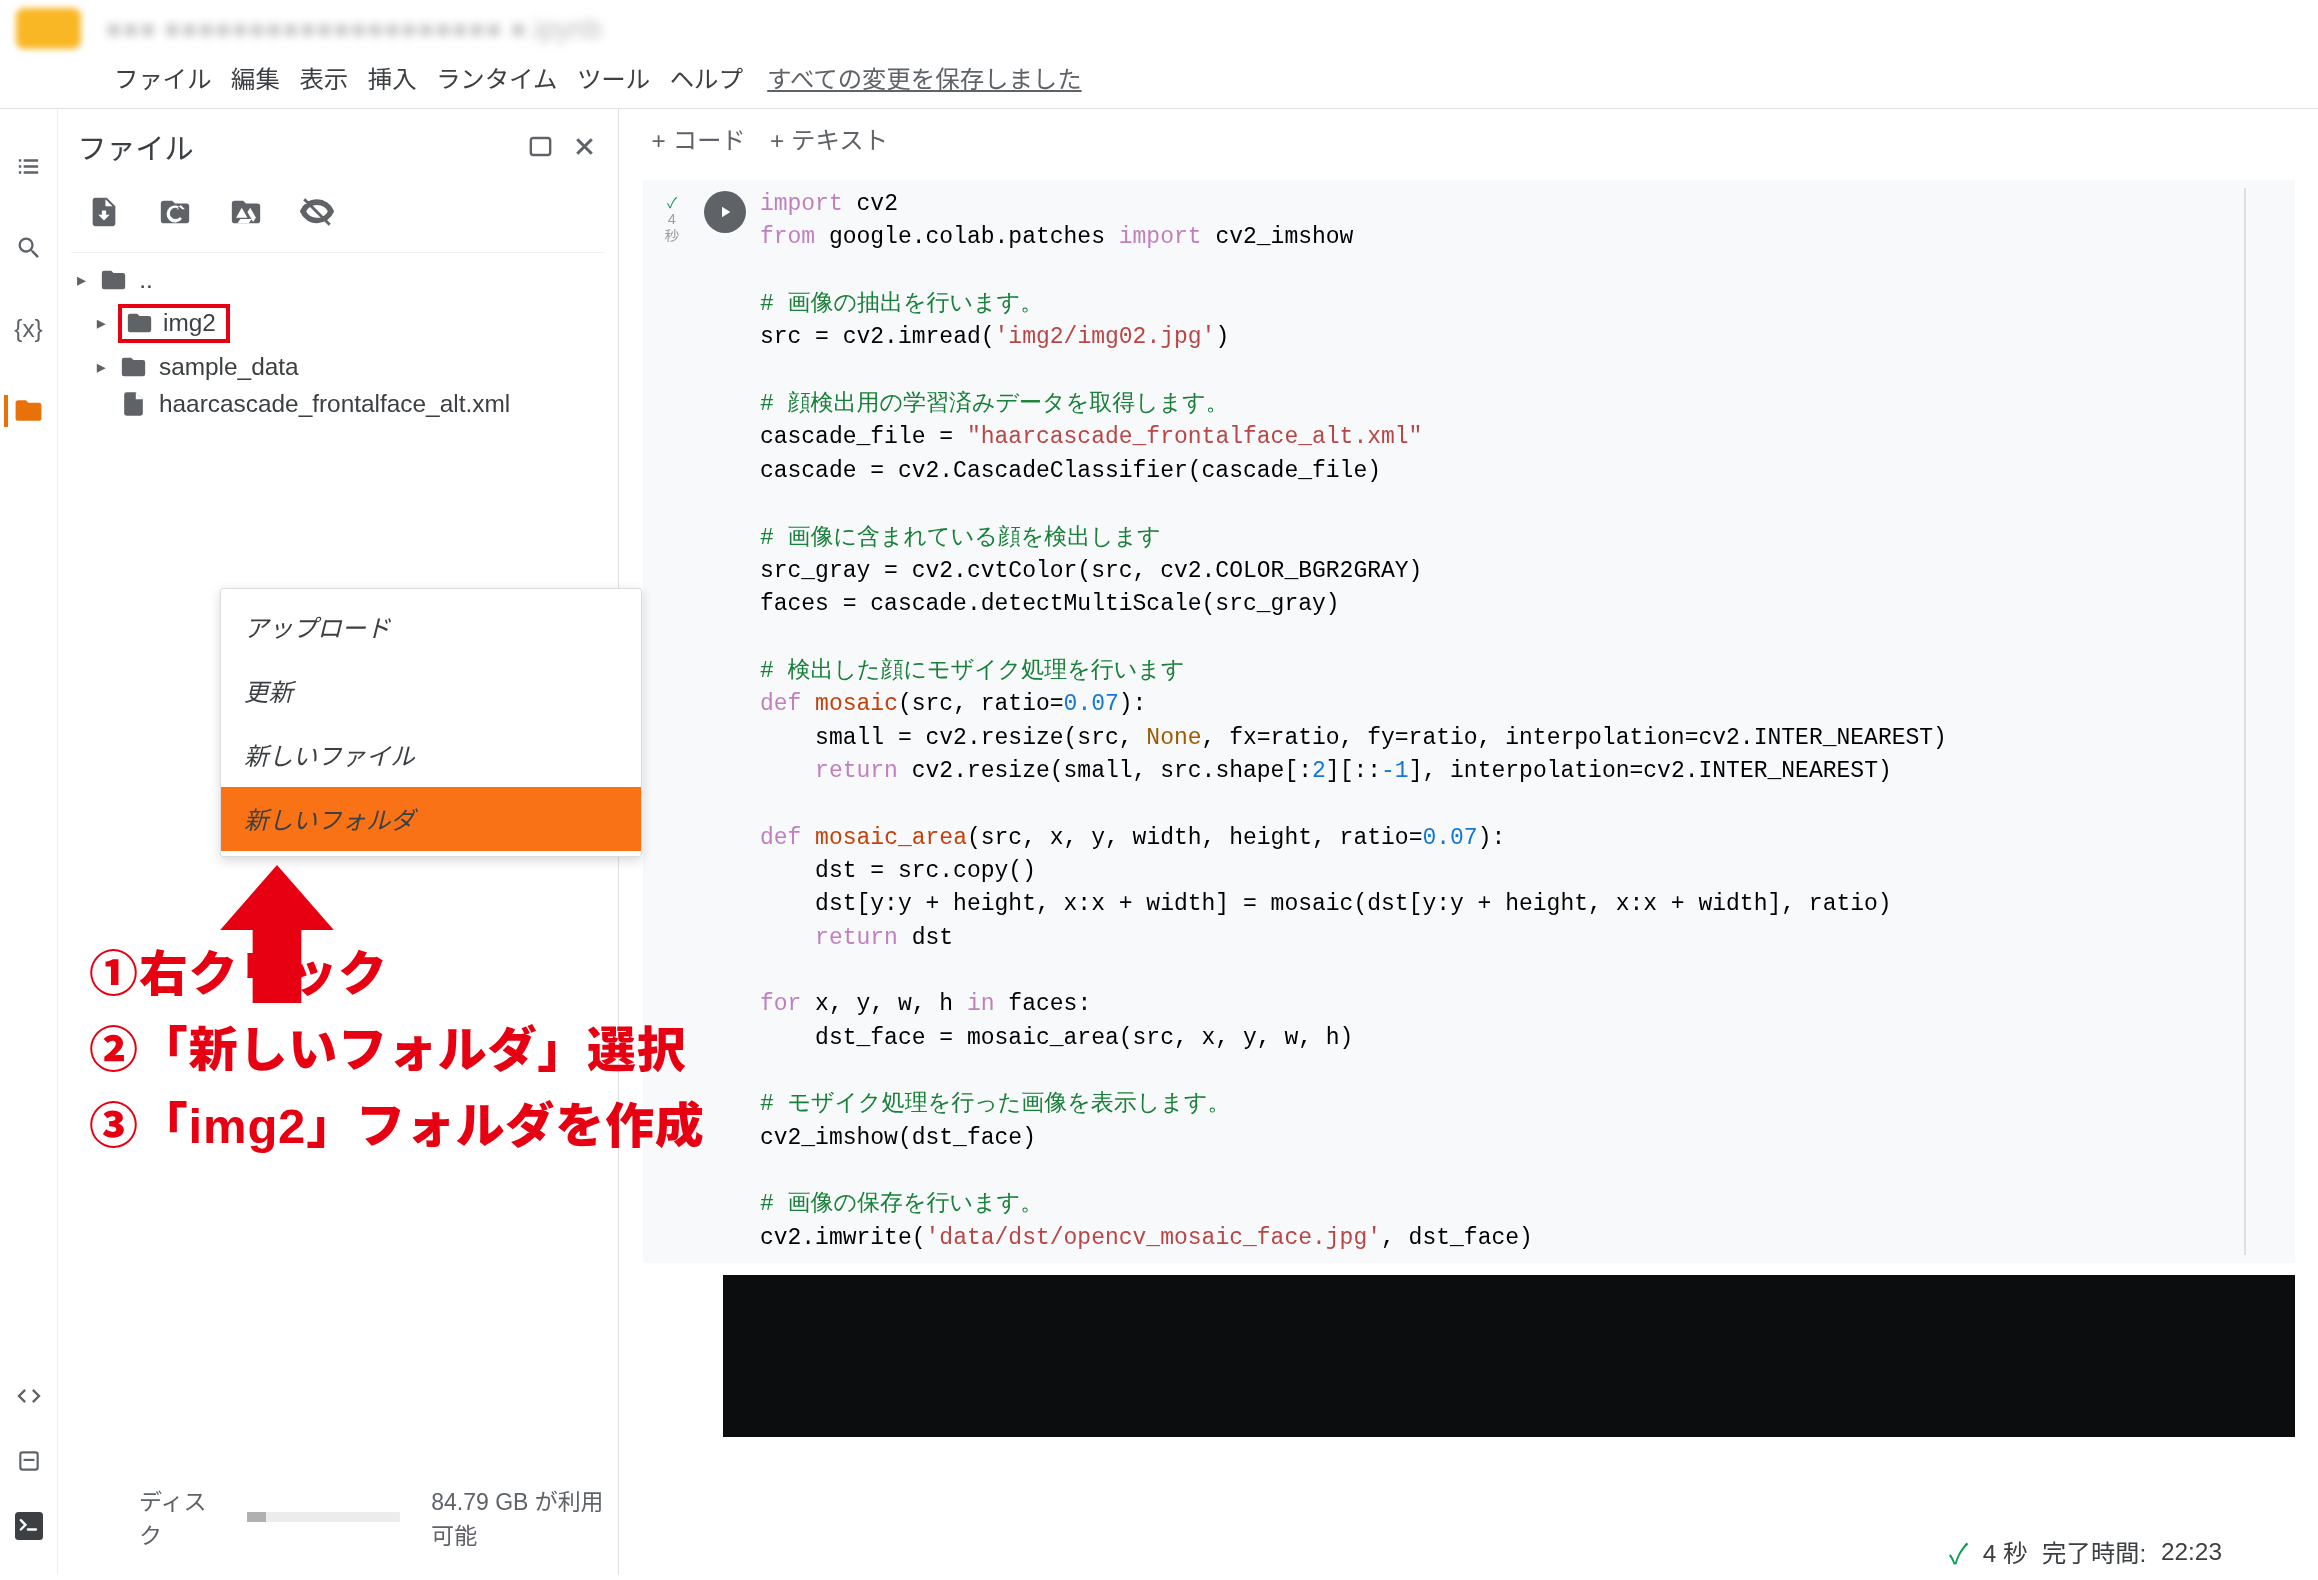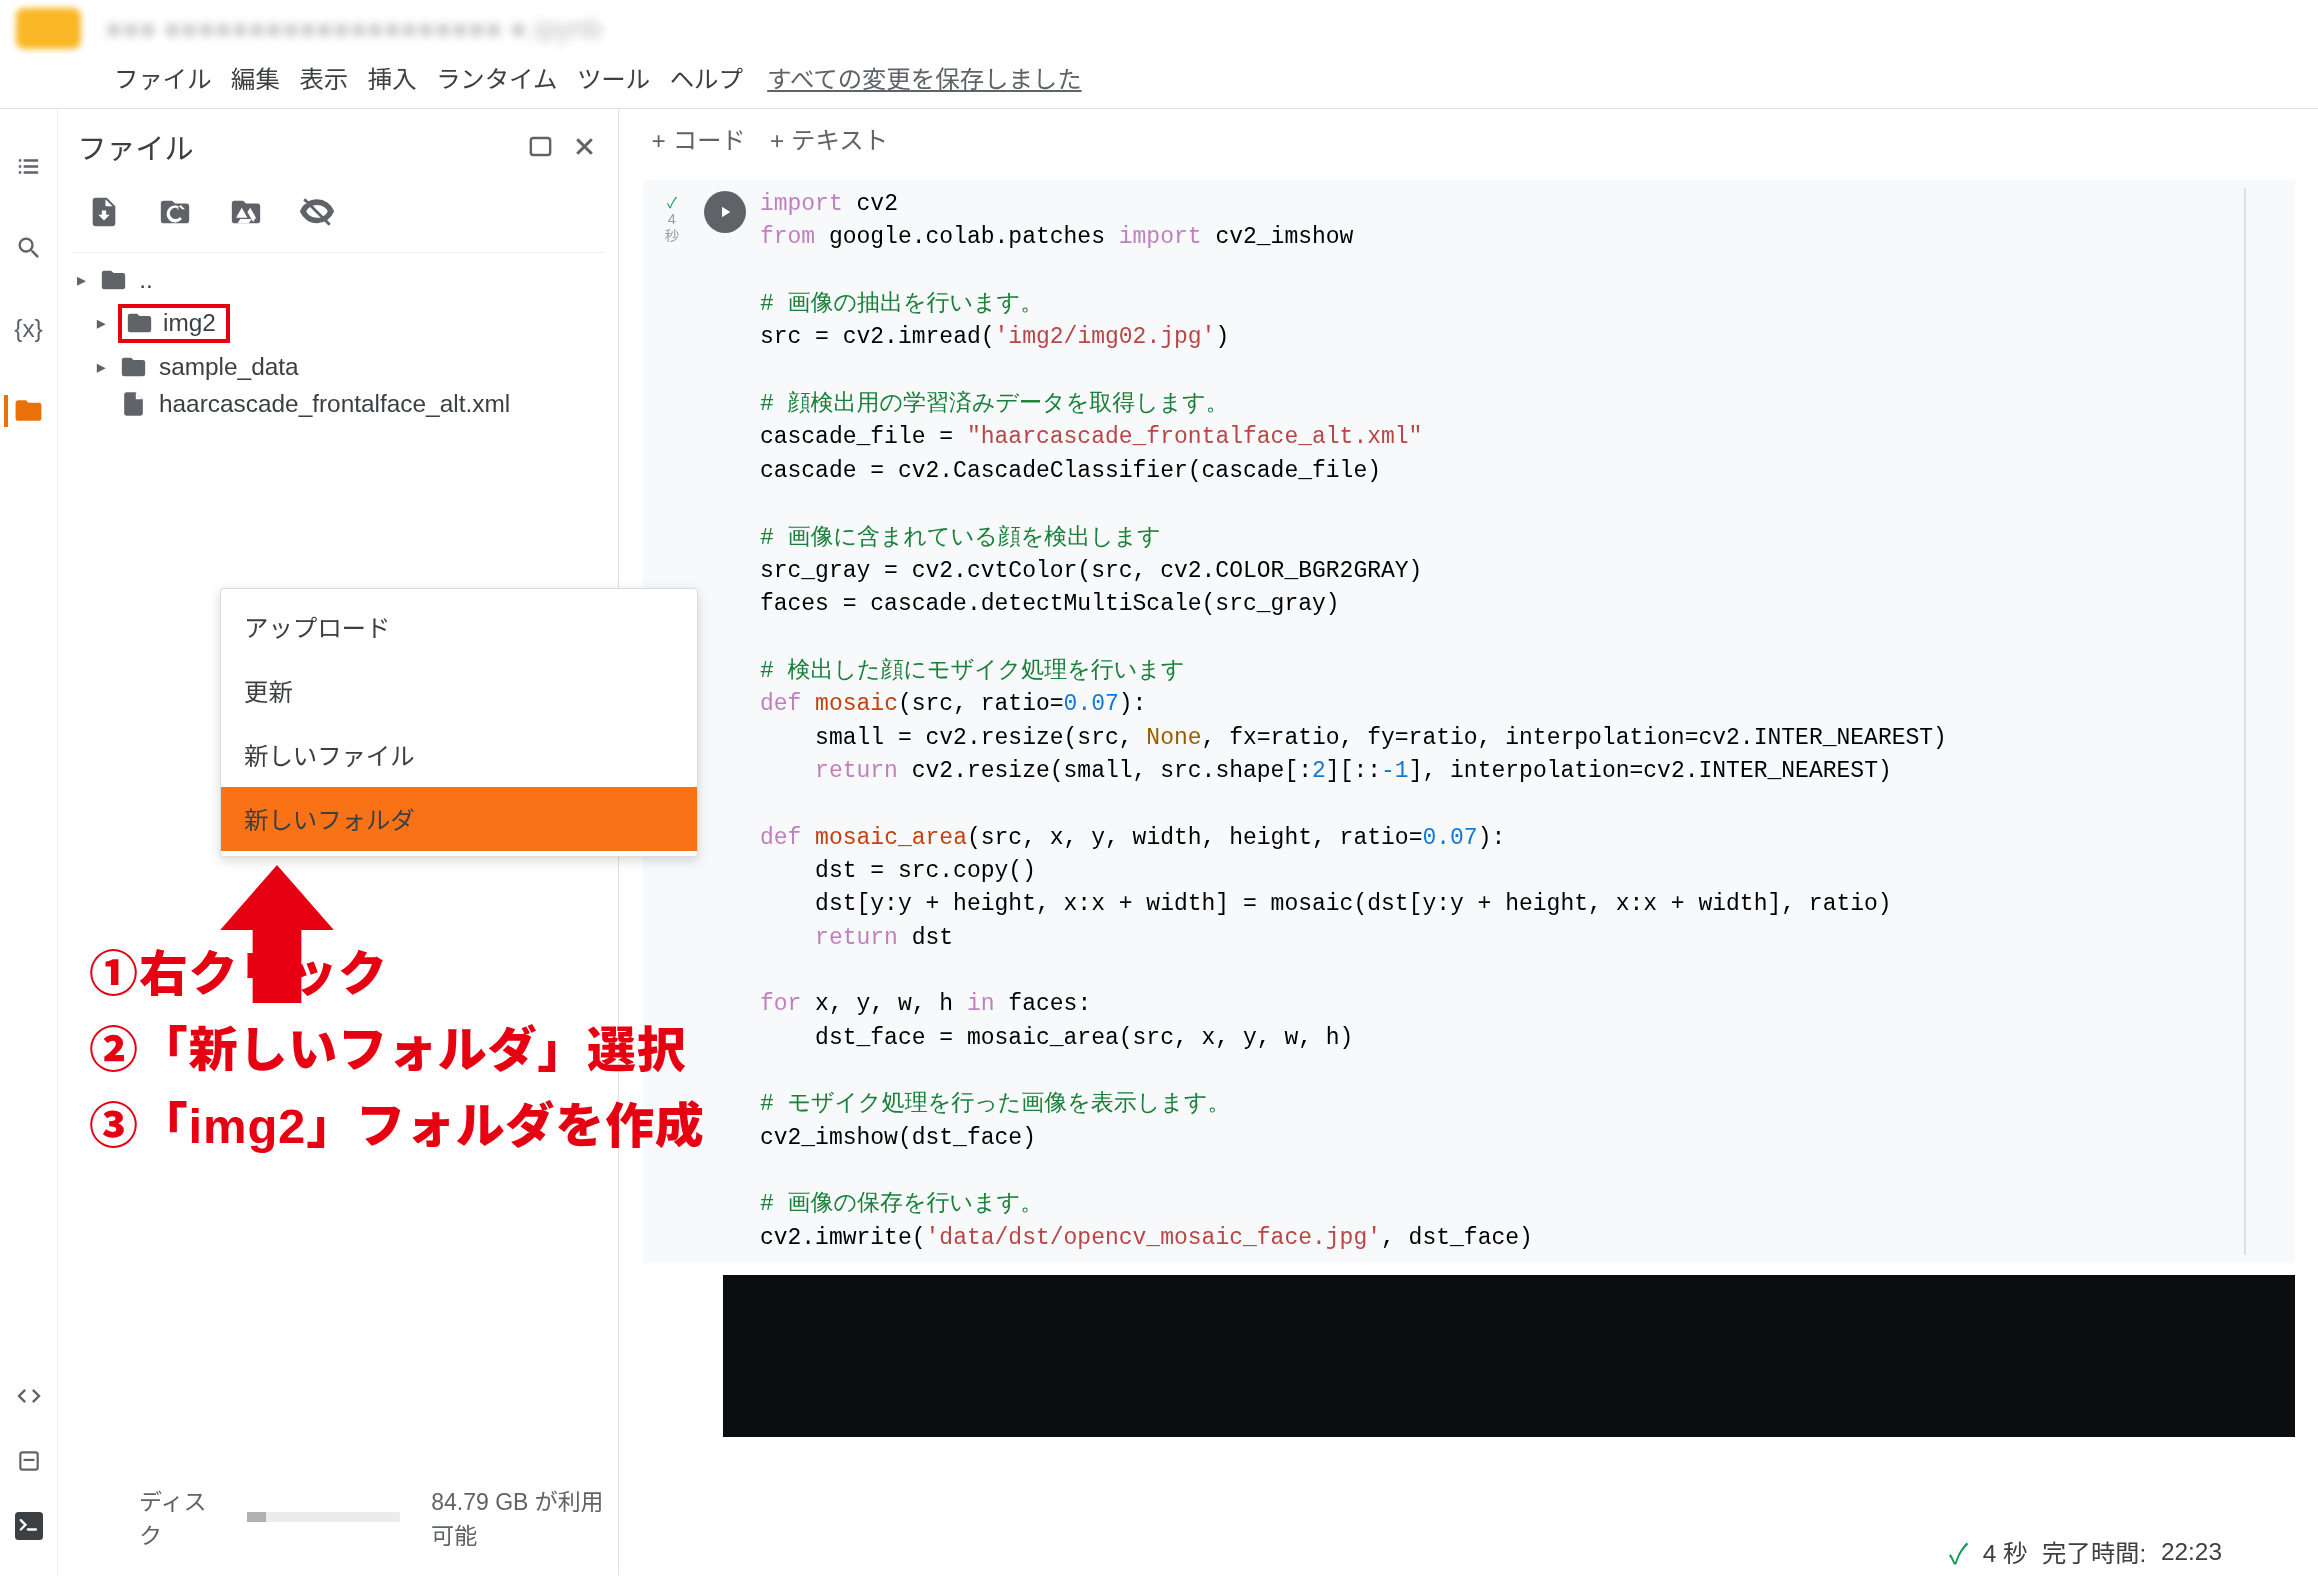--- a/index.html
+++ b/index.html
@@ -29,21 +29,21 @@
 
 .tree { font-size: 24.4px; color: #3c4043; }
 .tree-row { display: flex; align-items: center; gap: 9.7px; padding: 4.9px 3.2px; position: relative; }
 .tree-row .caret { width: 14.6px; text-align: center; color: #5f6368; font-size: 18px; }
 .tree-row .foldericon, .tree-row .fileicon { width: 31px; height: 28px; }
 .foldericon svg, .fileicon svg { width: 100%; height: 100%; fill: #5f6368; }
 .indent1 { padding-left: 23px; }
 
 .img2-box { border: 4.9px solid #e60012; display: inline-flex; align-items: center; padding: 1.6px 9.7px 1.6px 1.6px; gap: 8.1px; }
 
-.ctx-menu { position: absolute; left: 162px; top: 479px; width: 478px; background: #fff; border: 0.8px solid #dadce0; box-shadow: 0 3.2px 11.4px rgba(0,0,0,.15); border-radius: 3.2px; padding: 4.9px 0; font-size: 24.4px; }
+.ctx-menu { position: absolute; left: 162px; top: 479px; width: 422px; background: #fff; border: 0.8px solid #dadce0; box-shadow: 0 3.2px 11.4px rgba(0,0,0,.15); border-radius: 3.2px; padding: 4.9px 0; font-size: 24.4px; font-style: italic; }
 .ctx-item { padding: 14.6px 23px; cursor: pointer; }
 .ctx-item.hover { background: #f97316; }
 
 .anno-arrow { position: absolute; left: 162px; top: 756px; }
 .anno-text { position: absolute; left: 89px; top: 937px; color: #e60012; font-weight: 900; font-size: 49px; line-height: 1.55; letter-spacing: 0.8px; }
 .anno-text div { white-space: nowrap; }
 
 .disk { position: absolute; left: 81px; bottom: 24.4px; display: flex; align-items: center; gap: 31px; font-size: 23px; color: #5f6368; }
 .disk-bar { width: 179px; height: 9.7px; background: #ececec; border-radius: 1.6px; position: relative; }
 .disk-bar::before { content: ''; position: absolute; left: 0; top: 0; bottom: 0; width: 12%; background: #b0b0b0; }

